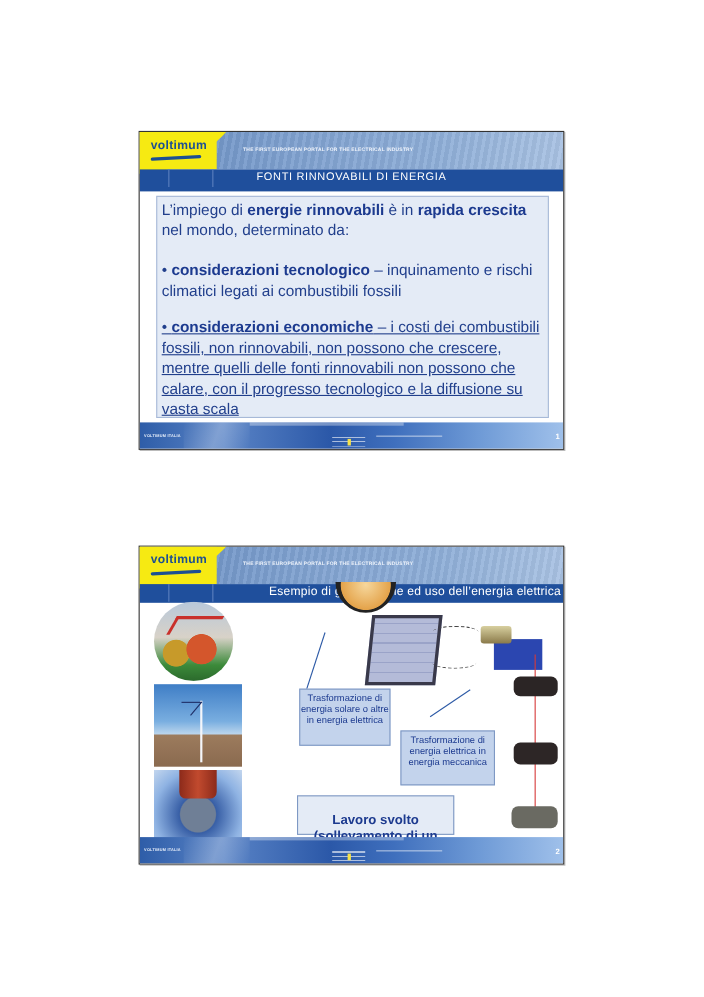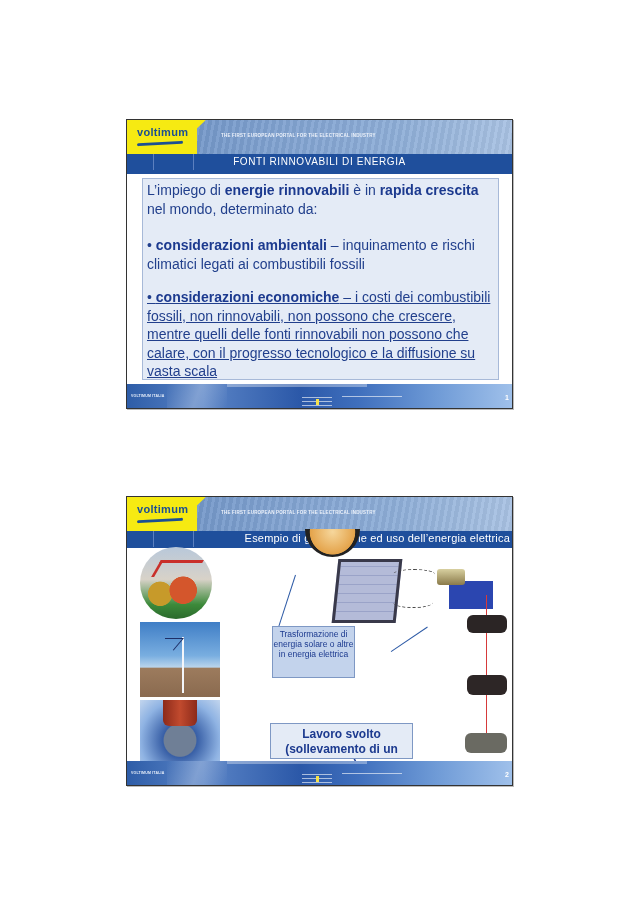--- a/index.html
+++ b/index.html
@@ -90,21 +90,21 @@
   .rope { position:absolute; left:359px; top:98px; width:1px; height:142px; background:#d63a3a; }
 
   .arrow1 { position:absolute; left:168px; top:78px; width:1px; height:54px; background:#2d5aa6; transform:rotate(18deg); transform-origin:top; }
   .arrow2 { position:absolute; left:300px; top:130px; width:1px; height:44px; background:#2d5aa6; transform:rotate(56deg); transform-origin:top; }
 
   .callout { position:absolute; background:#c3d3ec; border:1px solid #7e98c4; box-sizing:border-box;
          color:#1c3a8f; text-align:center; font-size:8.5px; line-height:10px; padding-top:2px; }
   .callout1 { left:145px; top:129px; width:83px; height:52px; }
   .callout2 { left:237px; top:167px; width:86px; height:50px; }
   .callout3 { left:143px; top:226px; width:143px; height:36px; background:#e4ebf6; font-size:12px; line-height:15px;
-         font-weight:bold; padding-top:3px; }
+         font-weight:bold; padding-top:14px; }
 </style>
 </head>
 <body>
 
 <div class="slide" id="slide1">
   <div class="hdr">
     <div class="hdr-texture"></div>
     <div class="logo-fill"></div>
     <div class="logo-swoosh"></div>
     <div class="logo">voltimum</div>
@@ -115,21 +115,21 @@
     <div class="div1"></div>
     <div class="div2"></div>
     <div class="ttl">FONTI RINNOVABILI DI ENERGIA</div>
   </div>
 
   <div class="body-panel">
     <div class="intro">
       <span>L’impiego di </span><b>energie rinnovabili</b><span> è in </span><b>rapida crescita</b><span> nel mondo, determinato da:</span>
     </div>
     <div class="para">
-      <span>• </span><b>considerazioni ambientali</b><span> – inquinamento e rischi climatici legati ai combustibili fossili</span>
+      <span>• </span><b>considerazioni tecnologico</b><span> – inquinamento e rischi climatici legati ai combustibili fossili</span>
     </div>
     <div class="para2">
       <span>• </span><b>considerazioni economiche</b><span> – i costi dei combustibili fossili, non rinnovabili, non possono che crescere, mentre quelli delle fonti rinnovabili non possono che calare, con il progresso tecnologico e la diffusione su vasta scala</span>
     </div>
   </div>
 
   <div class="ftr">
     <div class="ftr-streak"></div>
     <div class="ftr-top"></div>
     <div class="ftr-lines"></div>
@@ -172,20 +172,21 @@
   <div class="motor"></div>
   <div class="rope"></div>
   <div class="weight1"></div>
   <div class="weight2"></div>
   <div class="weight3"></div>
 
   <div class="arrow1"></div>
   <div class="arrow2"></div>
 
   <div class="callout callout1">Trasformazione di energia solare o altre in energia elettrica</div>
+  <div class="callout callout2">Trasformazione di energia elettrica in energia meccanica</div>
   <div class="callout callout3">
     <div>Lavoro svolto</div>
     <div>(sollevamento di un peso)</div>
   </div>
 
   <div class="ftr">
     <div class="ftr-streak"></div>
     <div class="ftr-top"></div>
     <div class="ftr-lines"></div>
     <div class="ftr-lines2"></div>

